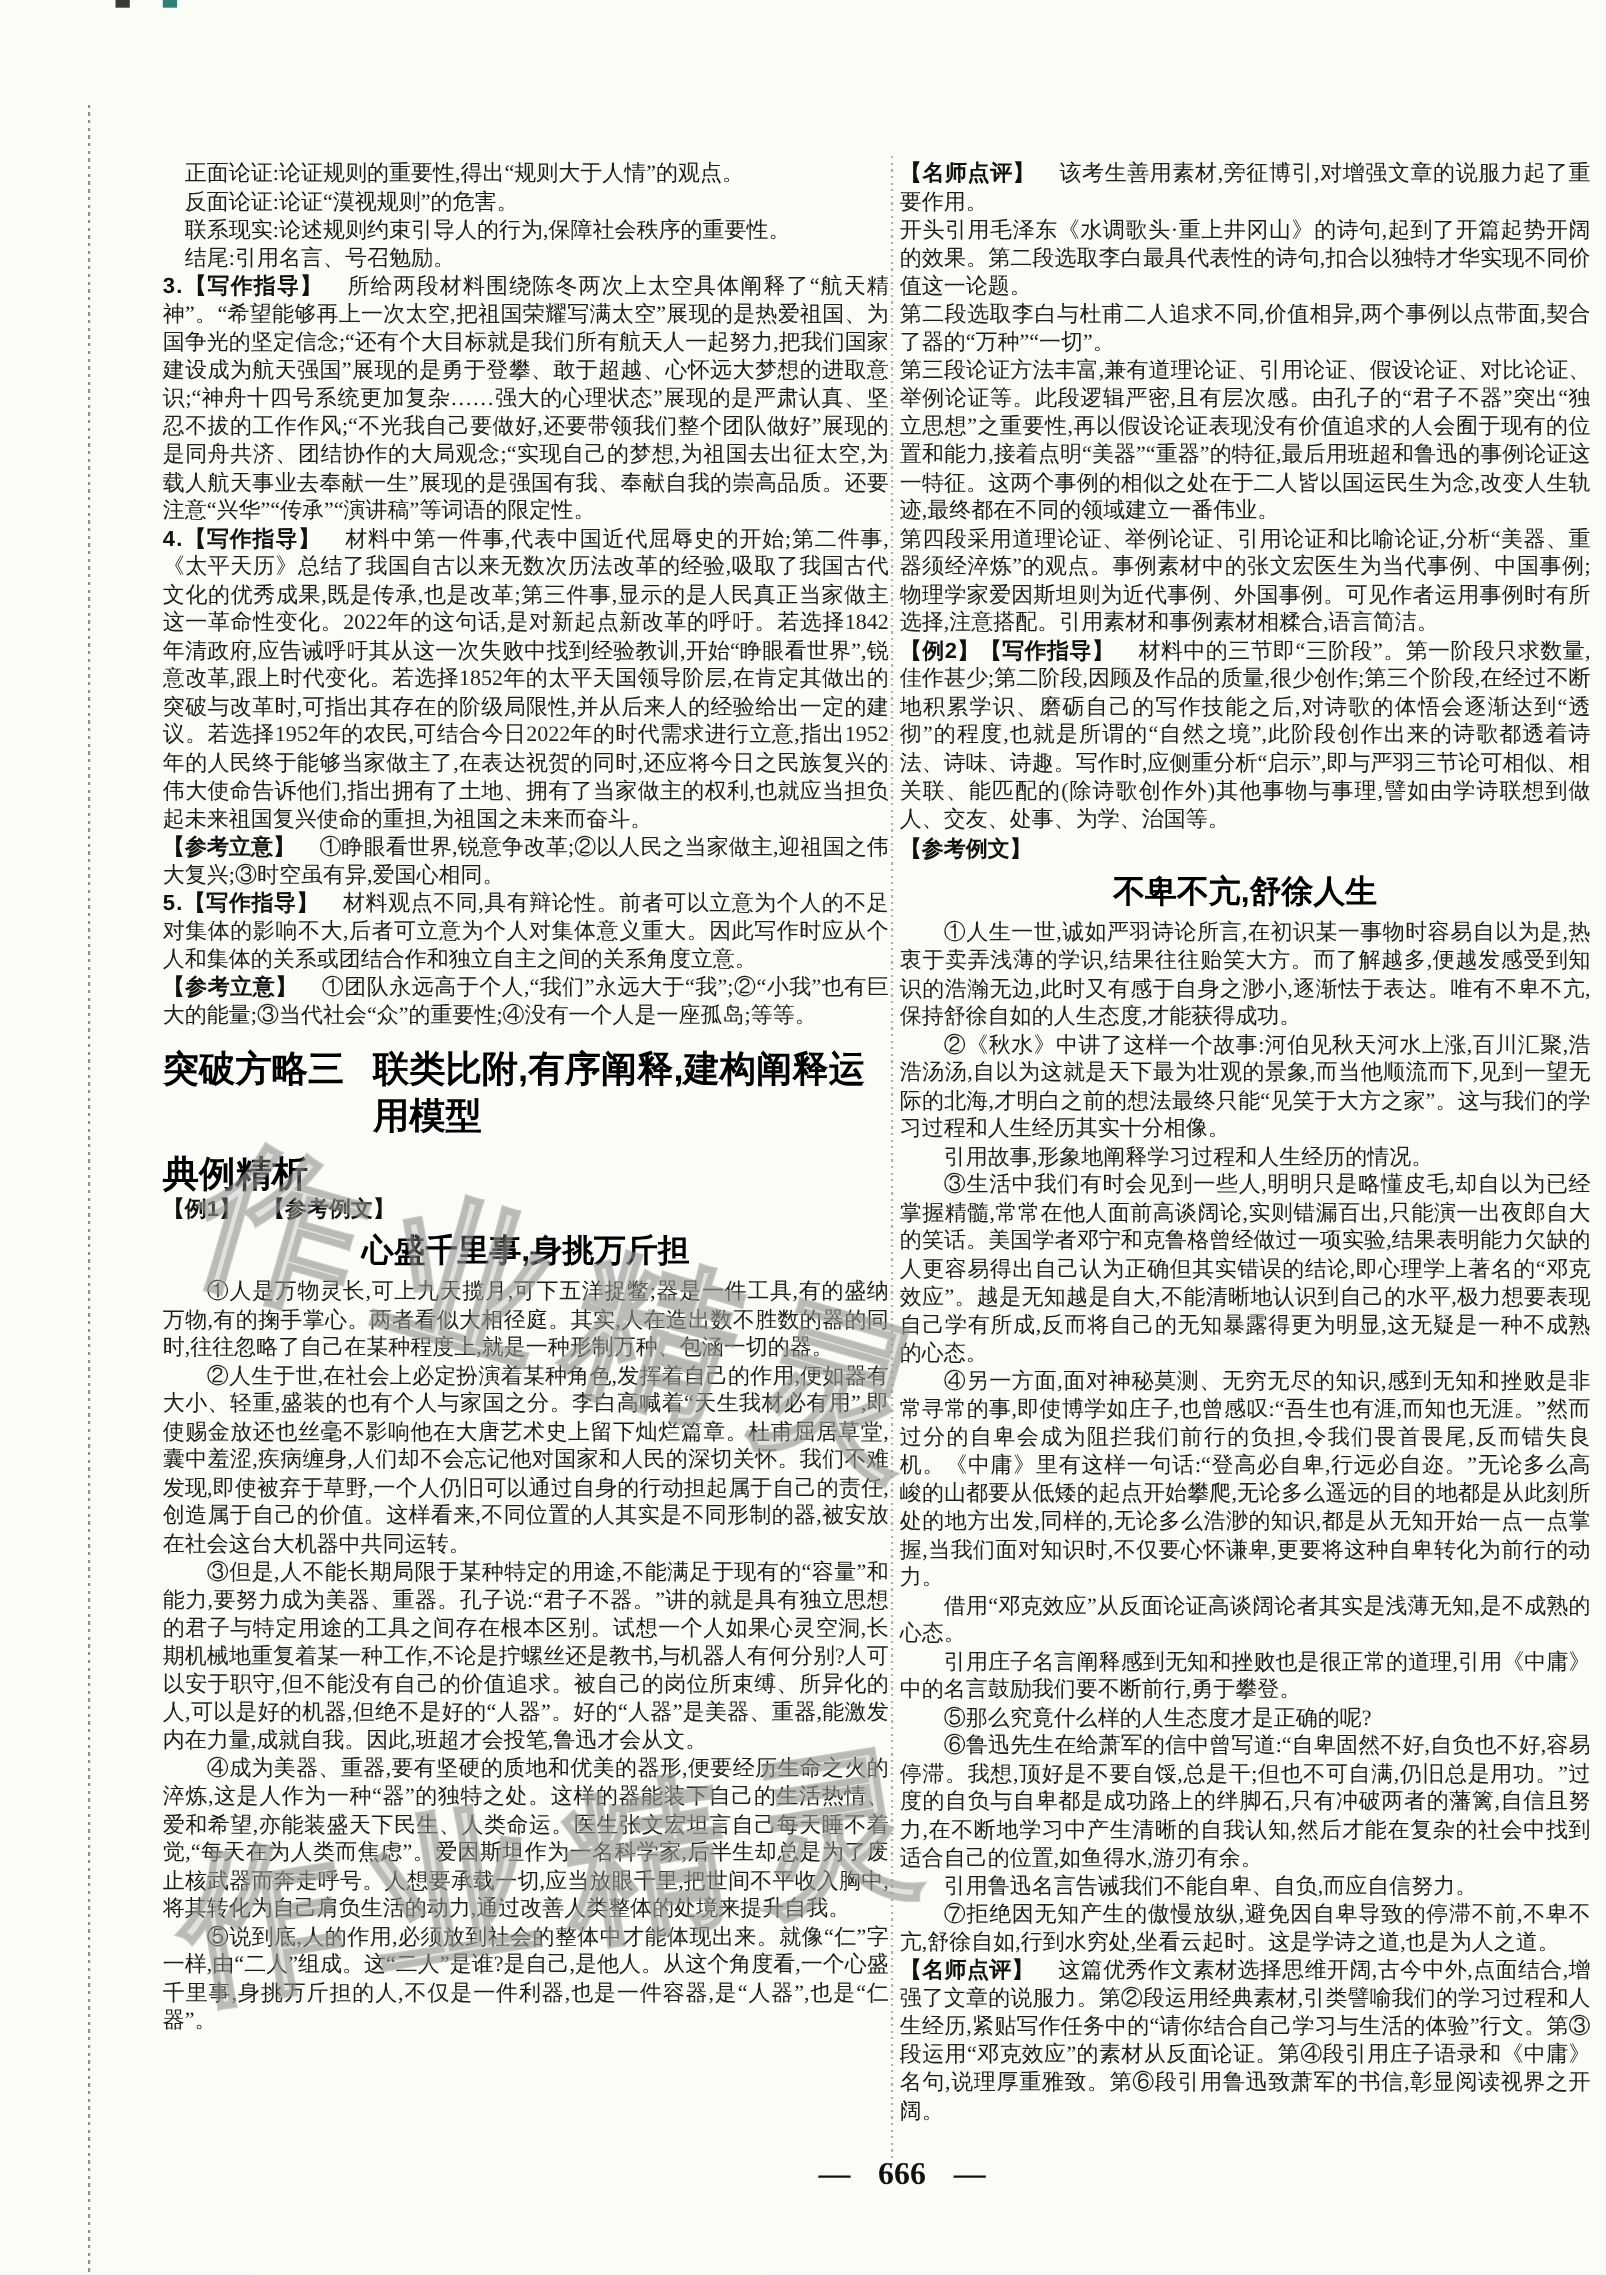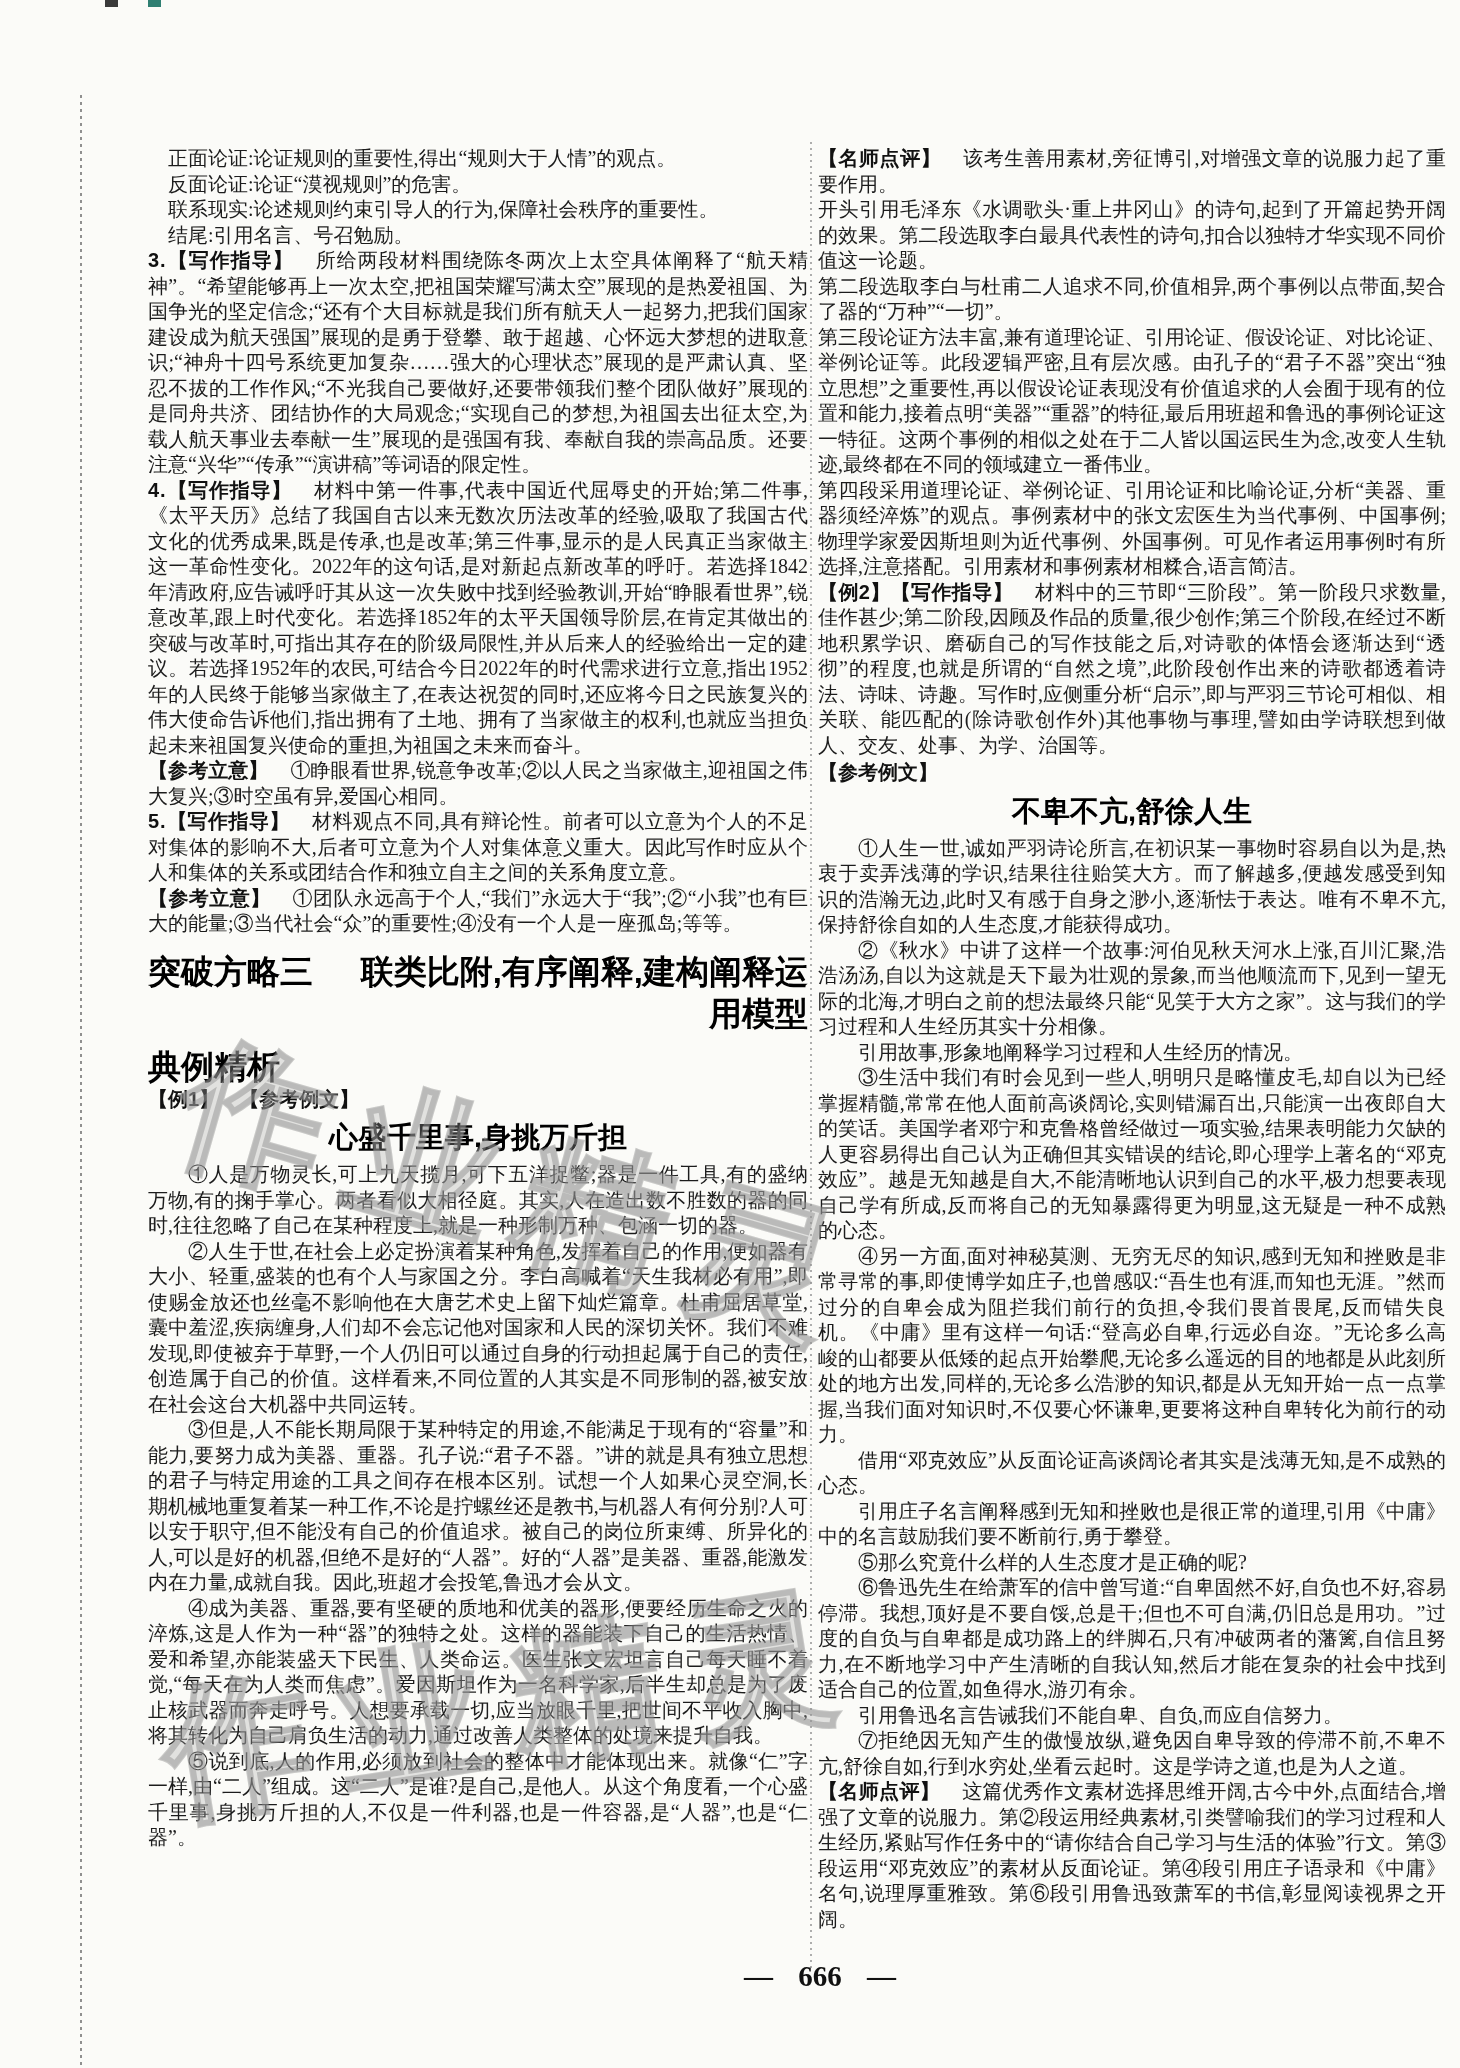--- a/index.html
+++ b/index.html
@@ -24,21 +24,21 @@
   .col-left{left:148px;width:660px;}
   .col-right{left:818px;width:628px;}
   p{margin:0;}
   .ans{margin-left:1em;}
   .tag,.num{font-family:"Liberation Sans","DejaVu Sans",sans-serif;font-weight:bold;color:#111;margin-top:36px;}
   .tag.gap-after{margin-right:1.1em;}
   .num{letter-spacing:1px;}
   .section-head{
     display:flex;margin:14px 0 10px 0;
     font-family:"Liberation Sans","DejaVu Sans",sans-serif;font-weight:bold;color:#000;
-    font-size:33px;line-height:42px;text-align:right;
+    font-size:33px;line-height:42px;text-align:left;
   }
   .section-head .kicker{flex:0 0 auto;margin-right:26px;}
   .section-head .sec-title{flex:1 1 auto;}
   .dianli{
     font-family:"Liberation Sans","DejaVu Sans",sans-serif;font-weight:bold;
     font-size:33px;line-height:32px;margin:16px 0 4px 0;color:#000000;text-align:left;
   }
   .exline{margin:2px 0;text-align:left;}
   .essay-title{
     font-family:"Liberation Sans","DejaVu Sans",sans-serif;font-weight:bold;

